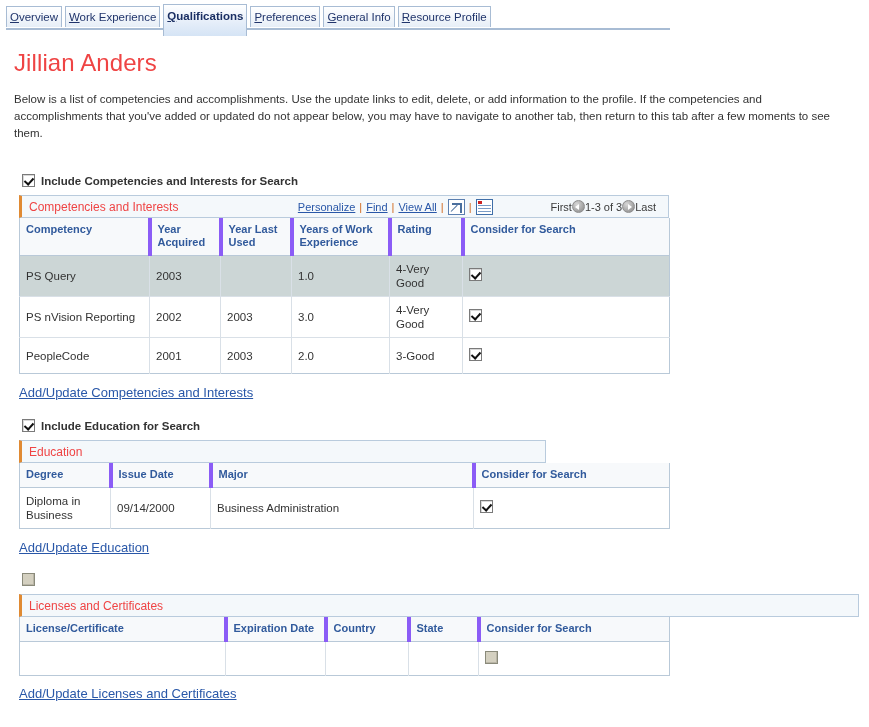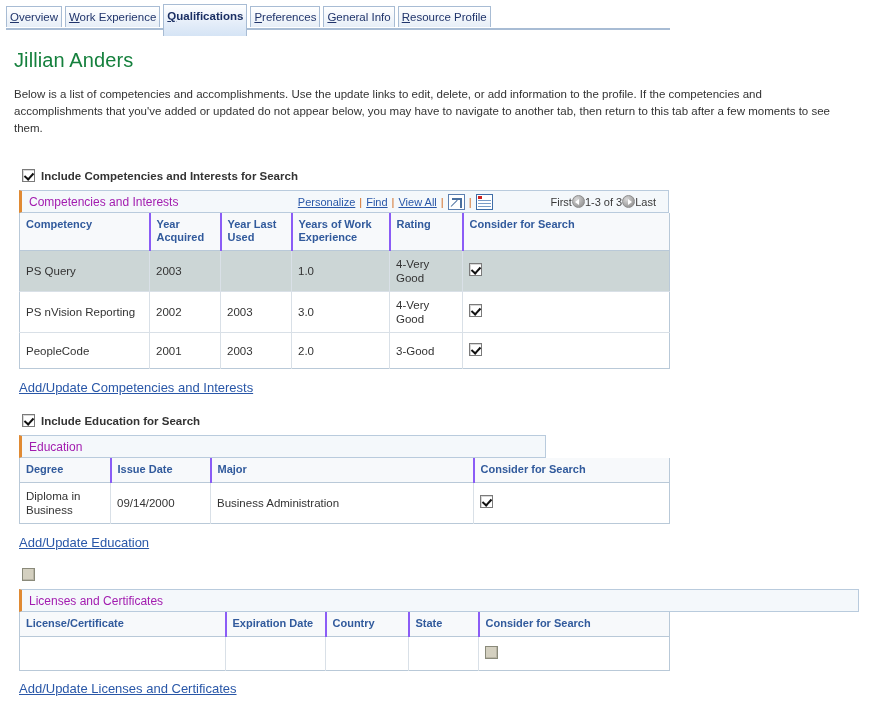--- a/index.html
+++ b/index.html
@@ -57,22 +57,22 @@
     height: 32px;
     line-height: 23px;
     margin-top: 4px;
     z-index: 3;
   }
   .tab u { text-decoration: underline; }
 
   
   .page-title {
     margin: 19px 12px 0 14px;
-    font-size: 20px;
-    color: #15803d;
+    font-size: 24px;
+    color: #ef4444;
     font-weight: normal;
     letter-spacing: .1px;
   }
 
   .intro {
     margin: 14px 14px 0 14px;
     width: 838px;
     line-height: 17px;
     font-size: 11.5px;
     color: #333333;
@@ -124,21 +124,21 @@
     border: 1px solid #b9cbdd;
     border-left: 3px solid #e08a33;
     background: #f4f8fb;
     height: 23px;
     display: flex;
     align-items: center;
     padding: 0 6px 0 7px;
     box-sizing: border-box;
   }
   .grid-hdr-title {
-    color: #a21caf;
+    color: #ef4444;
     font-size: 12px;
     white-space: nowrap;
   }
   .grid-hdr-mid {
     margin-left: auto;
     display: flex;
     align-items: center;
     gap: 4px;
     white-space: nowrap;
     text-align: right;
@@ -230,21 +230,21 @@
     background: #ffffff;
   }
   table.dg th {
     background: #f7f9fb;
     color: #315a9c;
     font-size: 11px;
     font-weight: bold;
     text-align: left;
     vertical-align: top;
     padding: 5px 6px 6px 6px;
-    border-right: 2px solid #8b5cf6;
+    border-right: 4px solid #8b5cf6;
     border-bottom: 1px solid #b9c9d8;
     line-height: 13px;
   }
   table.dg th:last-child { border-right: none; }
   table.dg td {
     font-size: 11.5px;
     color: #333333;
     padding: 6px 6px;
     border-right: 1px solid #d9e0e7;
     border-bottom: 1px solid #d9e0e7;

